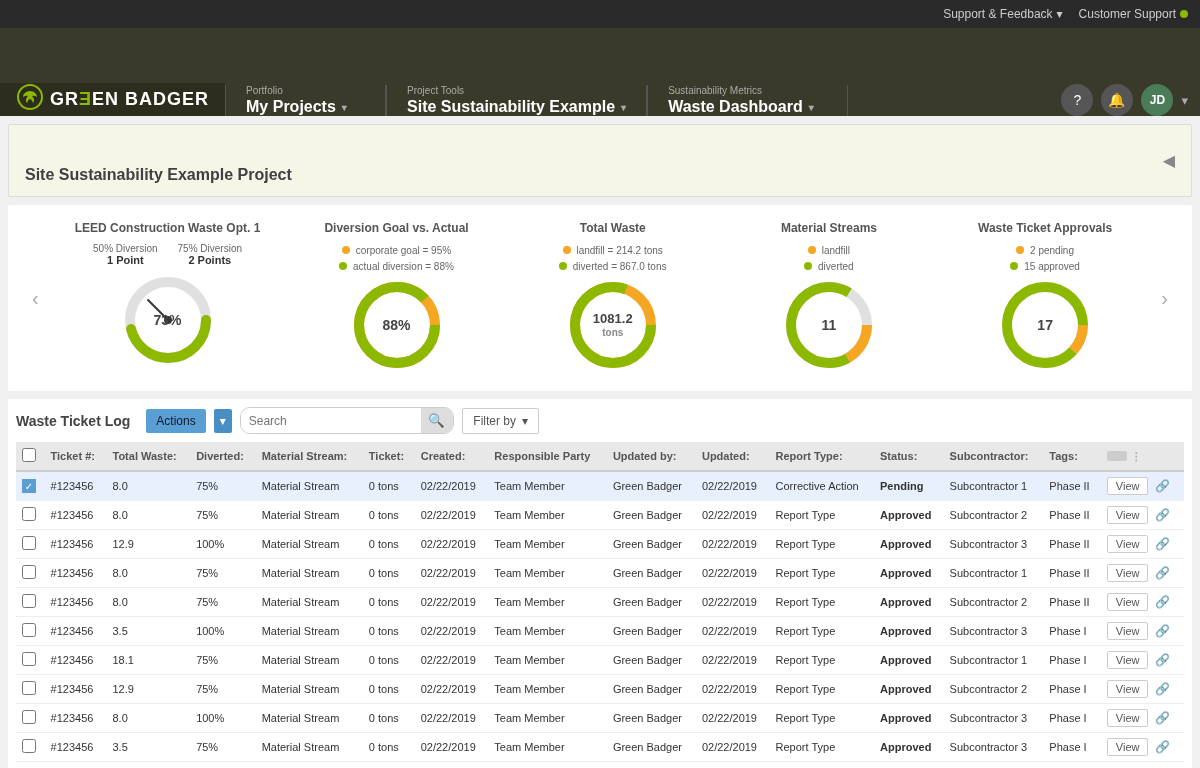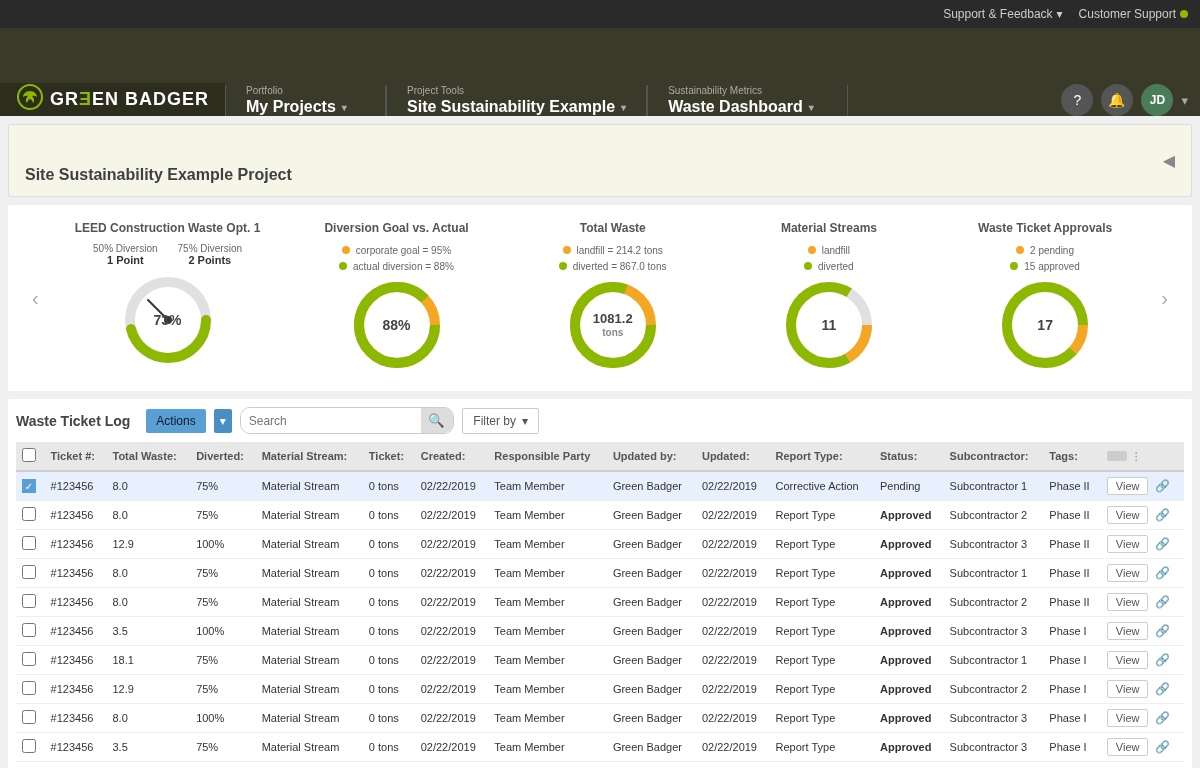--- a/index.html
+++ b/index.html
@@ -61,21 +61,21 @@
     .search-btn { background: #ddd; border: none; padding: 5px 8px; cursor: pointer; color: #555; }
     .filter-btn { display: flex; align-items: center; gap: 6px; border: 1px solid #ccc; padding: 5px 10px; border-radius: 2px; background: #fff; cursor: pointer; font-size: 12px; color: #555; }
 
     
     .data-table { width: 100%; border-collapse: collapse; font-size: 11px; }
     .data-table th { background: #e8e8e8; padding: 6px 6px; text-align: left; border-bottom: 2px solid #ccc; font-size: 11px; color: #555; white-space: nowrap; }
     .data-table td { padding: 5px 6px; border-bottom: 1px solid #eee; color: #333; white-space: nowrap; }
     .data-table tr.selected td { background: #e8f0fe; }
     .checkbox { width: 14px; height: 14px; cursor: pointer; }
     .checkbox-checked { background: #5a9fd4; border: 1px solid #5a9fd4; width: 14px; height: 14px; display: inline-flex; align-items: center; justify-content: center; color: #fff; font-size: 10px; cursor: pointer; }
-    .status-pending { color: #e6a817; font-weight: normal; }
+    .status-pending { color: #e6a817; font-weight: bold; }
     .status-approved { color: #5a9f5a; font-weight: bold; }
     .btn-view { background: #fff; border: 1px solid #ccc; padding: 2px 8px; border-radius: 2px; cursor: pointer; font-size: 11px; color: #555; }
     .link-icon { color: #888; cursor: pointer; margin-left: 4px; font-size: 12px; }
 
     .col-resize { display: flex; align-items: center; gap: 4px; }
     .col-resize-icon { width: 20px; height: 10px; background: #ccc; border-radius: 2px; cursor: col-resize; }
     .col-dots { color: #aaa; cursor: pointer; }
   </style>
 </head>
 <body>

